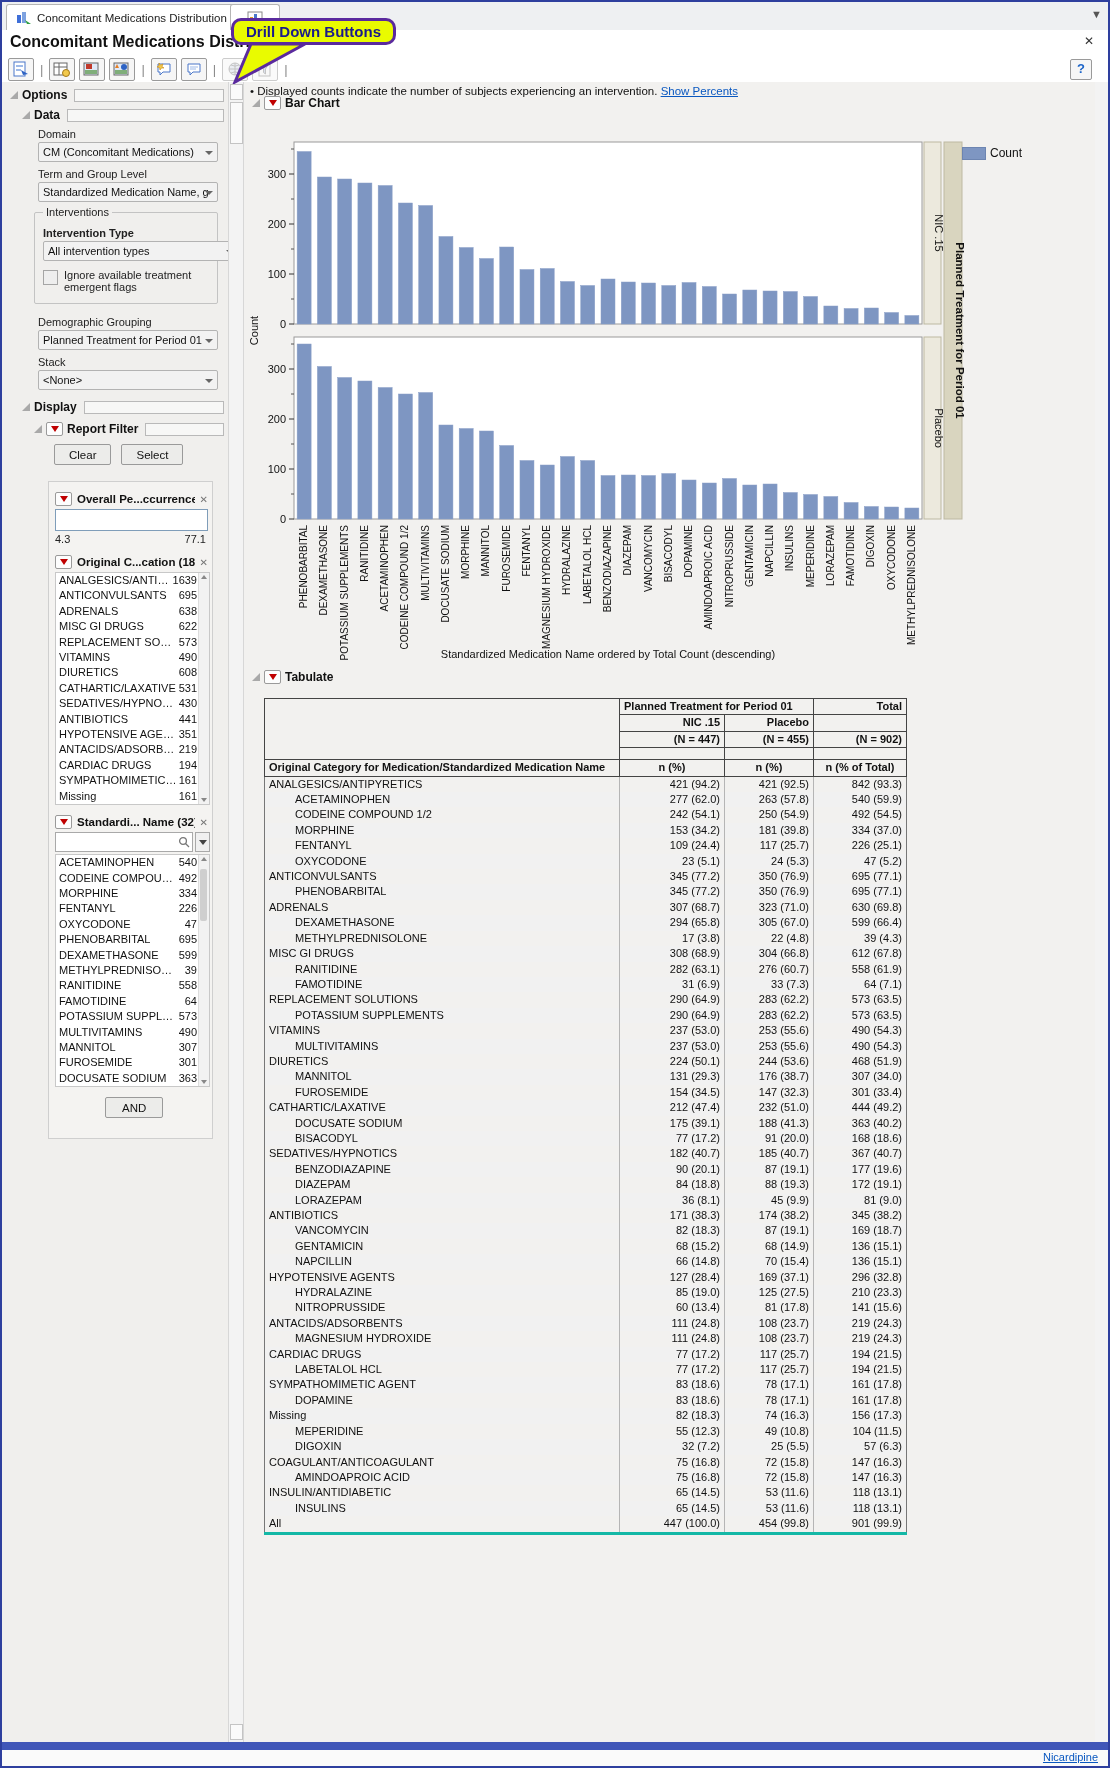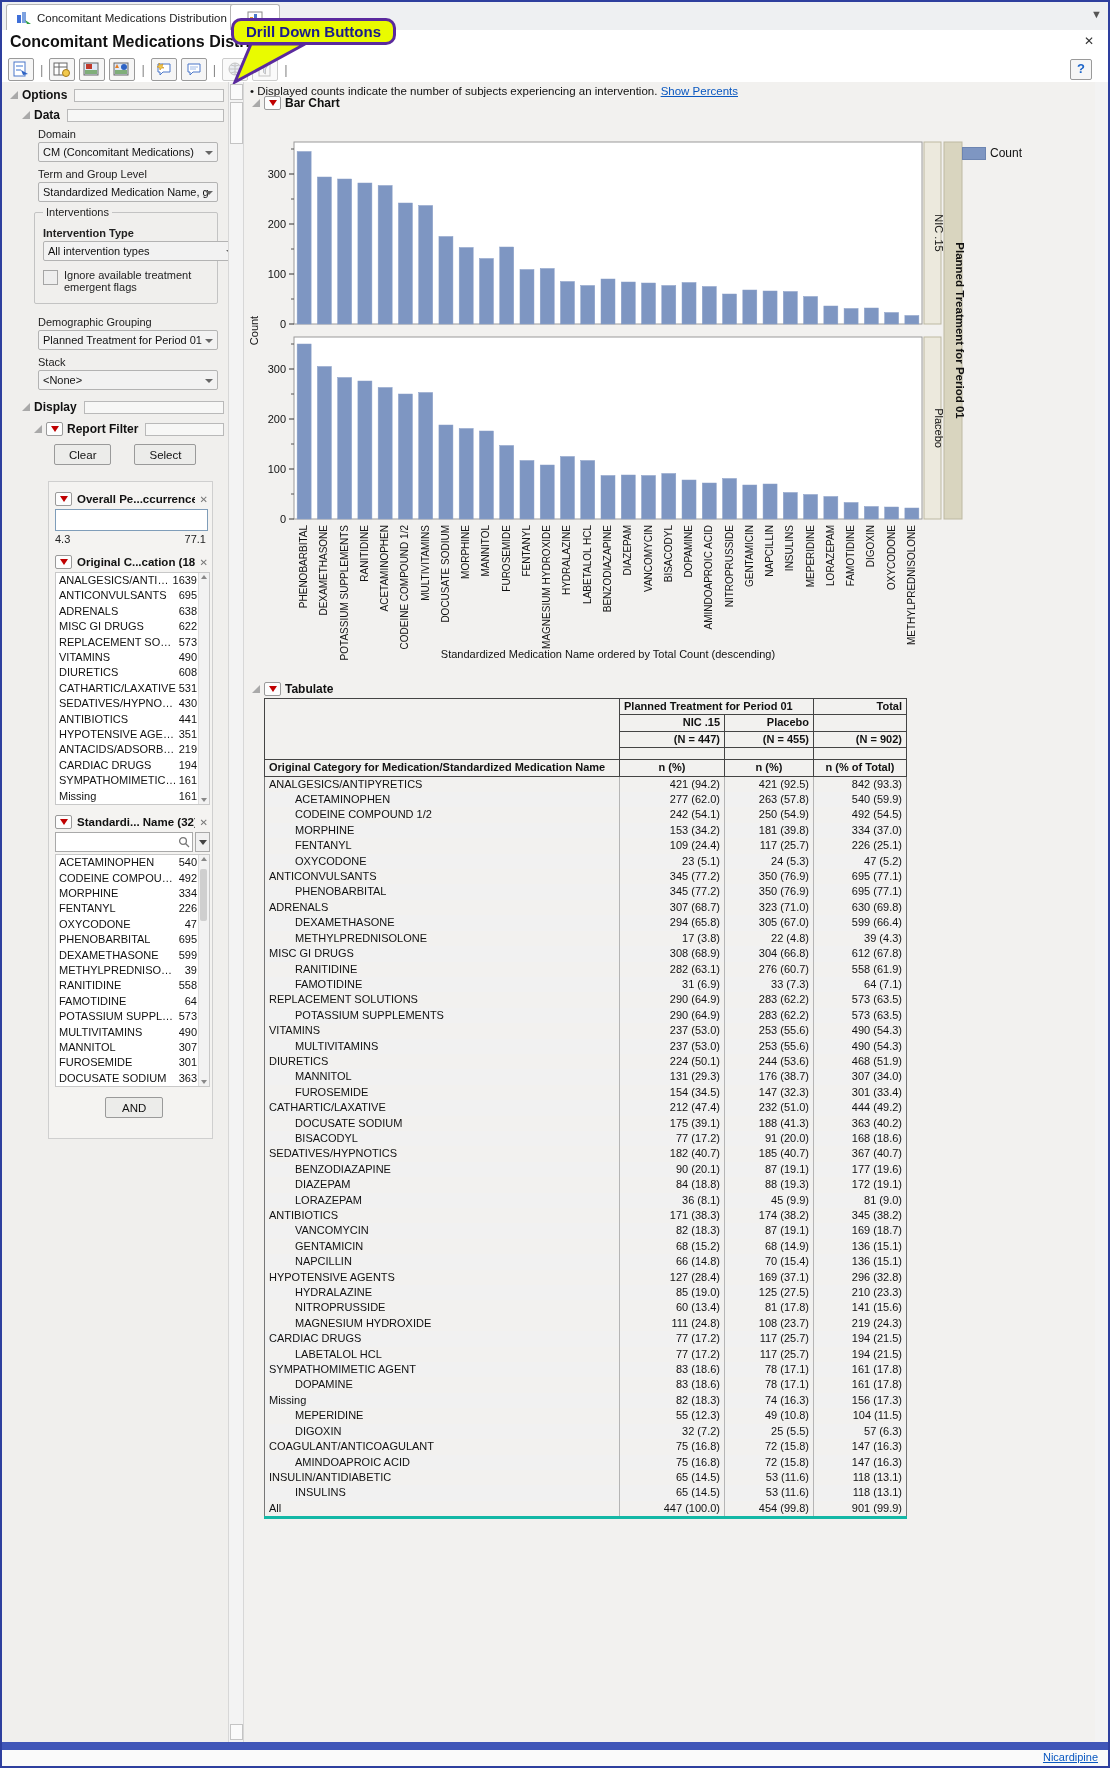--- a/index.html
+++ b/index.html
@@ -33,21 +33,21 @@
   .fld-label{font-size:11px;color:#222;margin:6px 0 2px 36px;}
   .dropdown{margin-left:36px;width:180px;height:20px;border:1px solid #b3b3b3;background:#f2f2f2;border-radius:2px;display:flex;align-items:center;font-size:11px;color:#111;padding:0 4px;box-sizing:border-box;white-space:nowrap;overflow:hidden;position:relative;}
   .dropdown .chev{position:absolute;right:4px;top:8px;width:0;height:0;border-left:4px solid transparent;border-right:4px solid transparent;border-top:4px solid #666;}
   .fieldset{margin:10px 0 0 32px;width:184px;border:1px solid #c3c3c3;border-radius:2px;position:relative;padding:8px 0 10px 0;box-sizing:border-box;}
   .fieldset .legend{position:absolute;top:-7px;left:8px;background:#f0efed;padding:0 3px;font-size:11px;color:#222;text-align:center;}
   .fieldset .fld-label{margin-left:8px;font-weight:bold;}
   .fieldset .dropdown{margin-left:8px;width:196px;}
   .chkrow{display:flex;gap:6px;margin:8px 0 0 8px;font-size:11px;color:#222;}
   .chk{width:13px;height:13px;border:1px solid #a5a5a5;background:#eeeeee;flex:0 0 auto;margin-top:1px;}
   .btn{height:19px;border:1px solid #9a9a9a;background:#ececea;border-radius:2px;font-size:11.5px;color:#111;display:inline-flex;align-items:center;justify-content:center;padding:0 14px;}
-  .btnrow{margin:8px 0 0 52px;display:flex;gap:23px;}
+  .btnrow{margin:8px 0 0 52px;display:flex;gap:10px;}
   .filters-panel{margin:16px 0 0 46px;width:165px;background:#f4f3f1;border:1px solid #cfcfcf;padding:6px 2px 20px 4px;box-sizing:border-box;}
   .fcard{margin-bottom:10px;}
   .fcard-head{display:flex;align-items:center;gap:5px;margin:4px 0 3px 2px;}
   .fcard-title{font-size:11.5px;font-weight:bold;color:#111;flex:1;white-space:nowrap;overflow:hidden;}
   .fcard-x{color:#777;font-size:10px;padding-right:2px;}
   .range-box{height:20px;border:1px solid #7f9db9;background:#fff;margin:2px 2px 0 2px;}
   .range-lbls{display:flex;justify-content:space-between;font-size:11px;color:#222;margin:2px 4px 0 2px;}
   .flist{background:#fff;border:1px solid #c8c8c8;margin:2px 0 0 2px;position:relative;padding-right:10px;}
   .flist .row{display:flex;justify-content:space-between;font-size:11px;line-height:15.4px;color:#111;padding:0 2px 0 3px;white-space:nowrap;}
   .flist .row .nm{overflow:hidden;text-overflow:ellipsis;max-width:118px;}
@@ -63,21 +63,21 @@
   .and-wrap{margin:10px 0 0 52px;}
   
   .mid-scroll{position:absolute;left:226px;top:80px;width:14px;bottom:24px;background:#f3f3f3;border-left:1px solid #d7d7d7;border-right:1px solid #d7d7d7;}
   .mid-scroll .box{position:absolute;left:1px;width:11px;height:14px;border:1px solid #c4c4c4;background:#fafafa;}
   .right-scroll{position:absolute;right:0;top:80px;width:13px;bottom:24px;background:#f3f3f3;border-left:1px solid #d7d7d7;}
   
   .main{position:absolute;left:242px;top:80px;right:13px;bottom:24px;background:#f2f1ef;overflow:hidden;}
   .note{position:absolute;left:6px;top:3px;font-size:11.5px;color:#111;text-align:right;}
   .note a{color:#0a58c0;text-decoration:underline;}
   .chart-outline{position:absolute;left:8px;top:14px;width:676px;display:flex;align-items:center;gap:4px;}
-  .tab-outline{position:absolute;left:8px;top:588px;width:676px;display:flex;align-items:center;gap:4px;margin-top:12px;}
+  .tab-outline{position:absolute;left:8px;top:588px;width:676px;display:flex;align-items:center;gap:4px;}
   .legend{position:absolute;left:718px;top:64px;display:flex;align-items:center;gap:4px;font-size:12px;color:#111;}
   .legend .sw{width:22px;height:11px;background:#7e96c2;border:1px solid #6d85b1;}
   .tabulate{position:absolute;left:20px;top:616px;}
   table.tb{border-collapse:collapse;font-size:11px;color:#111;}
   table.tb td,table.tb th{padding:0 4px;line-height:15.4px;white-space:nowrap;}
   .tb .hcell{border:1px solid #444;font-weight:bold;}
   .tb .num{text-align:right;}
   .tb tbody td{border-left:1px solid #b5b5b5;border-right:1px solid #b5b5b5;}
   .tb tbody td:first-child{border-left:1px solid #777;}
   .tb tbody td:last-child{border-right:1px solid #777;}
@@ -847,20 +847,26 @@
               <td class="num">85 (19.0)</td>
               <td class="num">125 (27.5)</td>
               <td class="num">210 (23.3)</td>
             </tr>
             <tr>
               <td class="ind">NITROPRUSSIDE</td>
               <td class="num">60 (13.4)</td>
               <td class="num">81 (17.8)</td>
               <td class="num">141 (15.6)</td>
             </tr>
+            <tr class="stripe">
+              <td>ANTACIDS/ADSORBENTS</td>
+              <td class="num">111 (24.8)</td>
+              <td class="num">108 (23.7)</td>
+              <td class="num">219 (24.3)</td>
+            </tr>
             <tr>
               <td class="ind">MAGNESIUM HYDROXIDE</td>
               <td class="num">111 (24.8)</td>
               <td class="num">108 (23.7)</td>
               <td class="num">219 (24.3)</td>
             </tr>
             <tr class="stripe">
               <td>CARDIAC DRUGS</td>
               <td class="num">77 (17.2)</td>
               <td class="num">117 (25.7)</td>

